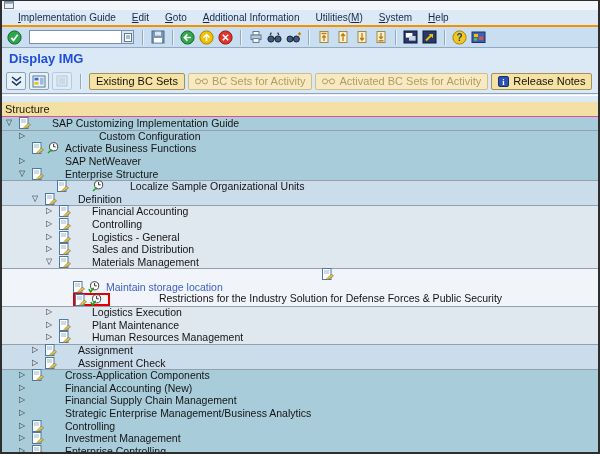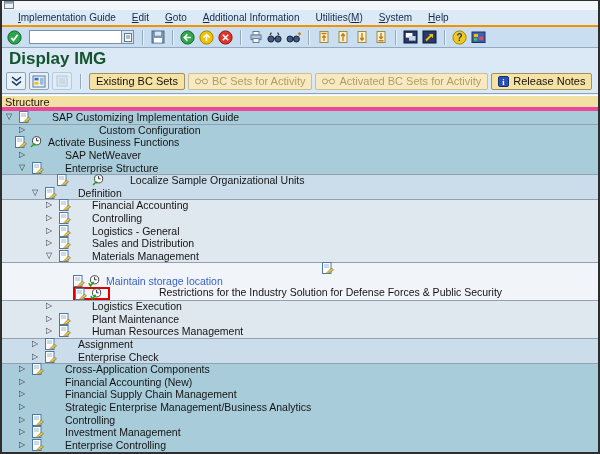--- a/index.html
+++ b/index.html
@@ -25,34 +25,34 @@
   .orangeline { height:2px; background:#F29200; flex:none; }
   
   .toolbar { height:21px; background:#C9DEF0; border-bottom:1px solid #93A9C0; display:flex; align-items:center; padding-left:3px; flex:none; }
   .tb-sep { width:1px; height:15px; background:#94A9BE; box-shadow:1px 0 0 #EAF3FB; margin:0 5px; flex:none; }
   .tbicon { width:17px; height:17px; display:flex; align-items:center; justify-content:center; margin:0 1px; flex:none; }
   .cmd-wrap { display:flex; align-items:center; margin:0 3px 0 5px; }
   .cmd-field { width:92px; height:14px; border:1px solid #7C8FA6; border-right:none; background:#fff; font-size:10px; padding:0 2px; outline:none; }
   .cmd-dd { width:13px; height:14px; background:#D9E6F2; border:1px solid #7C8FA6; display:flex; align-items:center; justify-content:center; }
   
   .titlebar { height:21px; display:flex; align-items:center; padding-left:7px; background:#DAE9F5; flex:none; }
-  .page-title { font-size:17px; font-weight:bold; color:#14532d; }
+  .page-title { font-size:13px; font-weight:bold; color:#1d4ed8; }
   
   .apptoolbar { height:24px; display:flex; align-items:center; padding-left:4px; gap:3px; background:#DAE9F5; flex:none; }
   .sq-btn { width:20px; height:18px; background:#E9F1F8; border:1px solid #8FA3B8; border-radius:2px;
             display:flex; align-items:center; justify-content:center; flex:none; }
   .sq-btn.disabled { opacity:.45; }
   .app-btn { height:17px; background:#F5E2A7; border:1px solid #A49156; border-radius:2px;
              font-family:"Liberation Sans",sans-serif; font-size:11px; color:#1A1200;
              display:flex; align-items:center; gap:4px; padding:0 6px; white-space:nowrap; flex:none; cursor:default; }
   .app-btn.disabled { background:#F7EAC2; border-color:#CDBE8E; color:#B49B60; }
   
   .divider3 { height:3px; background:#EAF2FA; border-top:1px solid #8FA3B8; border-bottom:1px solid #FFFFFF; flex:none; }
-  .structure-header { height:15px; background:#F3E0A5; border-bottom:4px solid #ec4899; display:flex; align-items:center;
-                      padding-left:3px; font-size:11px; color:#201800; flex:none; }
+  .structure-header { height:15px; background:#F3E0A5; border-bottom:1px solid #ec4899; display:flex; align-items:center;
+                      padding-left:3px; font-size:11px; color:#201800; flex:none;margin-top:6px; }
   
   .tree { flex:1; background:#A8CCDA; overflow:hidden; }
   .tree-row { height:12.6px; display:flex; align-items:center; font-size:10.5px; color:#141414; line-height:12px; cursor:default; }
   .tree-row.sep { box-shadow: inset 0 1px 0 #93A1AF; }
   .arrow { width:13px; flex:none; font-size:8px; color:#333; line-height:10px; text-align:left; }
   .slot { width:15px; height:12px; flex:none; display:flex; align-items:center; }
   .lbl { margin-left:3px; white-space:nowrap; }
   .lbl.link { color:#3A62C8; }
   .lbl.selected { outline:1px dotted #555; outline-offset:0px; }
   .redbox { display:flex; align-items:center; border:2px solid #E00000; height:13px; padding-right:3px; }
@@ -291,21 +291,21 @@
         </span>
         <span class="slot"></span>
         <span class="lbl">SAP Customizing Implementation Guide</span>
       </div>
       <div class="tree-row sep" style="background: rgb(168, 204, 218); padding-left: 17px;">
         <span class="arrow">▷</span>
         <span class="slot"></span>
         <span class="slot"></span>
         <span class="lbl" style="margin-left: 37px;">Custom Configuration</span>
       </div>
-      <div class="tree-row" style="background: rgb(168, 204, 218);  align-items: center;">
+      <div class="tree-row" style="background: rgb(168, 204, 218); padding-left: 17px; align-items: center;">
         <span class="arrow"></span>
         <span class="slot">
           <svg width="12" height="12" viewBox="0 0 12 12">
             <rect x="0.5" y="0.5" width="8.5" height="11" fill="#FFFFFF" stroke="#4A7AAA"></rect>
             <line x1="2" y1="3" x2="7.2" y2="3" stroke="#9FB4C8"></line>
             <line x1="2" y1="5" x2="7.2" y2="5" stroke="#9FB4C8"></line>
             <path d="M4 11.5 L9.5 6 L11.5 8 L6 11.5 Z" fill="#E8C850" stroke="#7A6A20" stroke-width="0.6"></path>
           </svg>
         </span>
         <span class="slot">
@@ -540,21 +540,21 @@
         <span class="arrow">▷</span>
         <span class="slot">
           <svg width="12" height="12" viewBox="0 0 12 12">
             <rect x="0.5" y="0.5" width="8.5" height="11" fill="#FFFFFF" stroke="#4A7AAA"></rect>
             <line x1="2" y1="3" x2="7.2" y2="3" stroke="#9FB4C8"></line>
             <line x1="2" y1="5" x2="7.2" y2="5" stroke="#9FB4C8"></line>
             <path d="M4 11.5 L9.5 6 L11.5 8 L6 11.5 Z" fill="#E8C850" stroke="#7A6A20" stroke-width="0.6"></path>
           </svg>
         </span>
         <span class="slot"></span>
-        <span class="lbl">Enterprise Check</span>
+        <span class="lbl">Assignment Check</span>
       </div>
       <div class="tree-row sep" style="background: rgb(168, 204, 218); padding-left: 17px;">
         <span class="arrow">▷</span>
         <span class="slot">
           <svg width="12" height="12" viewBox="0 0 12 12">
             <rect x="0.5" y="0.5" width="8.5" height="11" fill="#FFFFFF" stroke="#4A7AAA"></rect>
             <line x1="2" y1="3" x2="7.2" y2="3" stroke="#9FB4C8"></line>
             <line x1="2" y1="5" x2="7.2" y2="5" stroke="#9FB4C8"></line>
             <path d="M4 11.5 L9.5 6 L11.5 8 L6 11.5 Z" fill="#E8C850" stroke="#7A6A20" stroke-width="0.6"></path>
           </svg>

